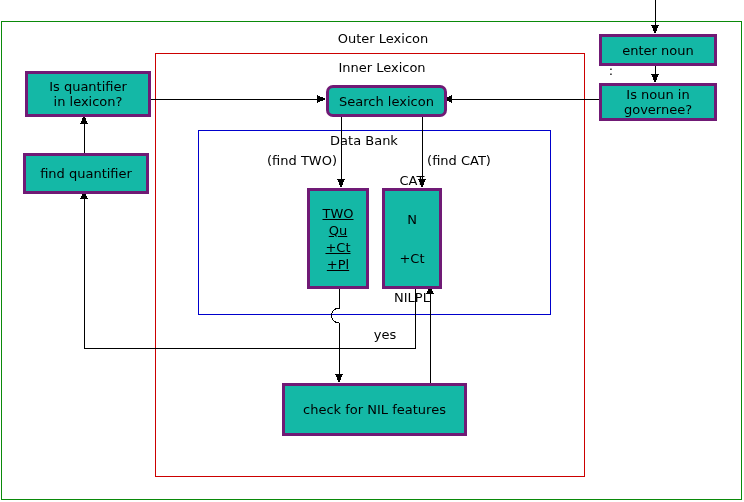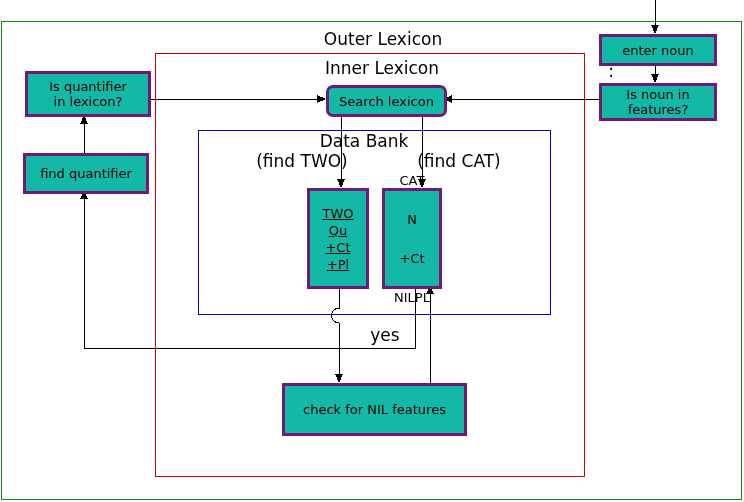--- a/index.html
+++ b/index.html
@@ -9,21 +9,21 @@
   }
   .frame{position:absolute;background:transparent;}
   .frame.outer{left:1px;top:21px;width:739px;height:477px;border:1px solid var(--green,#0a8a0a);}
   .frame.inner{left:155px;top:53px;width:428px;height:422px;border:1px solid var(--red,#cc0000);}
   .frame.databank{left:198px;top:130px;width:351px;height:183px;border:1px solid var(--blue,#0000cc);}
   .node{
     position:absolute;background:#14b8a6;border:3px solid #701a75;
     display:flex;flex-direction:column;align-items:center;justify-content:center;
     font-size:13px;line-height:15px;text-align:center;
   }
-  .lbl{position:absolute;font-size:17px;line-height:14px;text-align:center;white-space:nowrap;}
+  .lbl{position:absolute;font-size:13px;line-height:14px;text-align:center;white-space:nowrap;}
   svg.wires{position:absolute;left:0;top:0;width:744px;height:502px;}
   svg.wires path,svg.wires line{stroke:#000;stroke-width:1;fill:none;}
   svg.wires polygon{fill:#000;stroke:none;}
   .entry{line-height:17px;}
 </style>
 </head>
 <body>
 
 <div class="canvas">
 
@@ -72,21 +72,21 @@
   <div class="lbl" style="left:389px;top:154px;width:140px;">(find CAT)</div>
   <div class="lbl" style="left:355px;top:328px;width:60px;">yes</div>
   <div class="lbl" style="left:604px;top:64px;width:14px;">:</div>
 
   <div class="node" style="left:599px;top:34px;width:112px;height:26px;">
     <span>enter noun</span>
   </div>
 
   <div class="node" style="left:599px;top:83px;width:112px;height:32px;">
     <span>Is noun in</span>
-    <span>features?</span>
+    <span>governee?</span>
   </div>
 
   <div class="node" style="left:25px;top:71px;width:120px;height:40px;">
     <span>Is quantifier</span>
     <span>in lexicon?</span>
   </div>
 
   <div class="node" style="left:23px;top:153px;width:120px;height:35px;">
     <span>find quantifier</span>
   </div>

